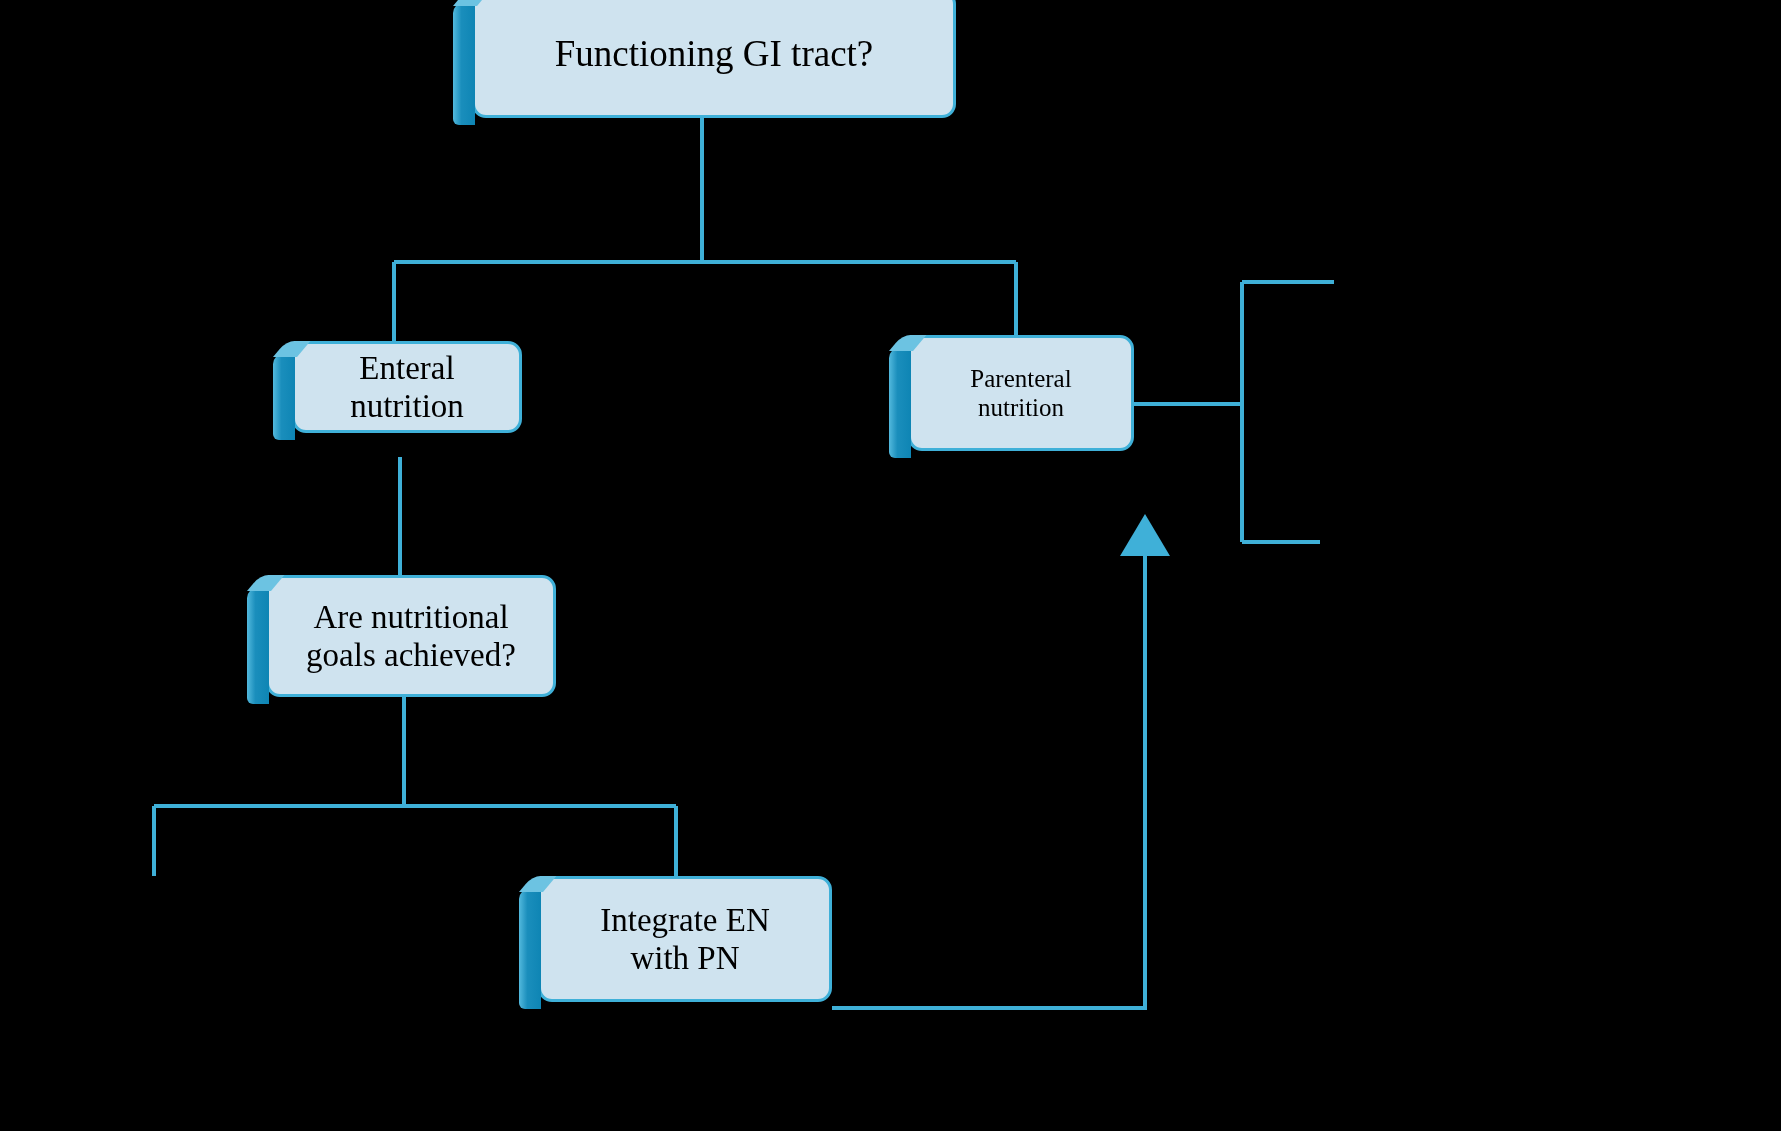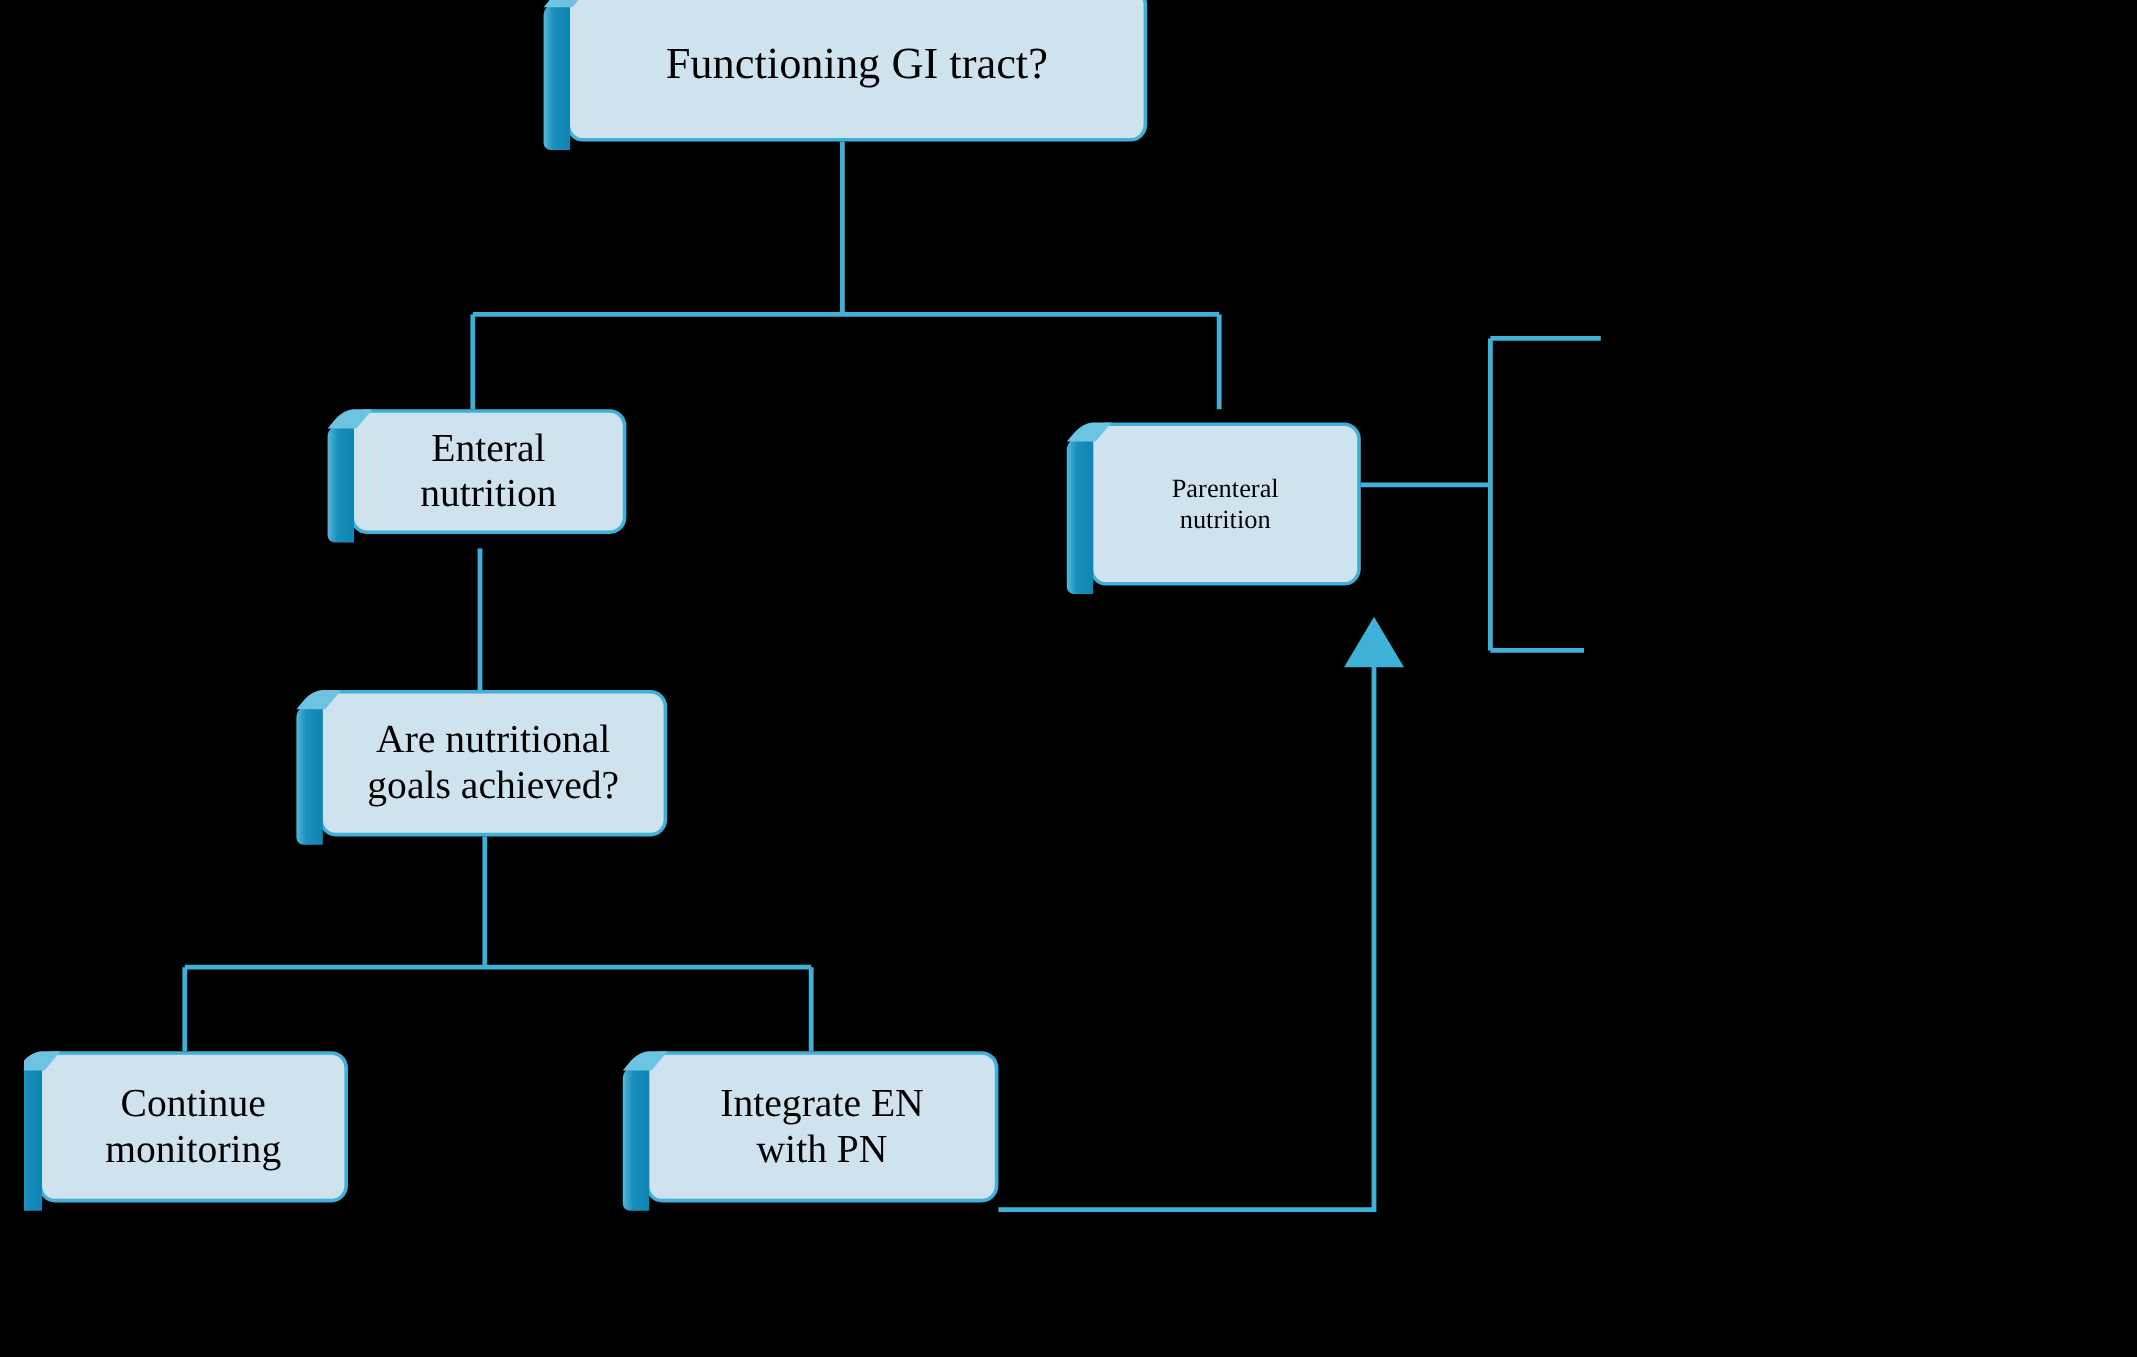--- a/index.html
+++ b/index.html
@@ -66,22 +66,22 @@
     z-index: -1;
   }
   .node .label {
     display: block;
     padding: 0 10px;
     white-space: pre-line;
   }
 
   
   #node-gi          { left: 452px; top: -10px;  width: 484px; height: 128px; font-size: 37px; }
-  #node-enteral     { left: 272px; top: 341px;  width: 230px; height: 104px; font-size: 33px; }
-  #node-parenteral  { left: 888px; top: 352px;  width: 226px; height: 136px; font-size: 22px; }
+  #node-enteral     { left: 272px; top: 341px;  width: 230px; height: 92px; font-size: 33px; }
+  #node-parenteral  { left: 888px; top: 335px;  width: 226px; height: 116px; font-size: 25px; }
   #node-peripheral  { left: 1314px; top: 218px; width: 250px; height: 132px; font-size: 33px; }
   #node-central     { left: 1300px; top: 456px; width: 268px; height: 186px; font-size: 33px; }
   #node-goals       { left: 246px; top: 575px;  width: 290px; height: 122px; font-size: 33px; }
   #node-continue    { left: 12px;  top: 876px;  width: 258px; height: 126px; font-size: 33px; }
   #node-integrate   { left: 518px; top: 876px;  width: 294px; height: 126px; font-size: 33px; }
 </style>
 </head>
 <body>
 
 <div id="canvas">
@@ -125,23 +125,19 @@
 nutrition</span>
   </div>
 
 
 
   <div class="node" id="node-goals">
     <span class="label">Are nutritional
 goals achieved?</span>
   </div>
 
-  <div class="node" id="node-continue">
-    <span class="label">Continue
-monitoring</span>
-  </div>
 
   <div class="node" id="node-integrate">
     <span class="label">Integrate EN
 with PN</span>
   </div>
 
 </div>
 
 </body></html>

